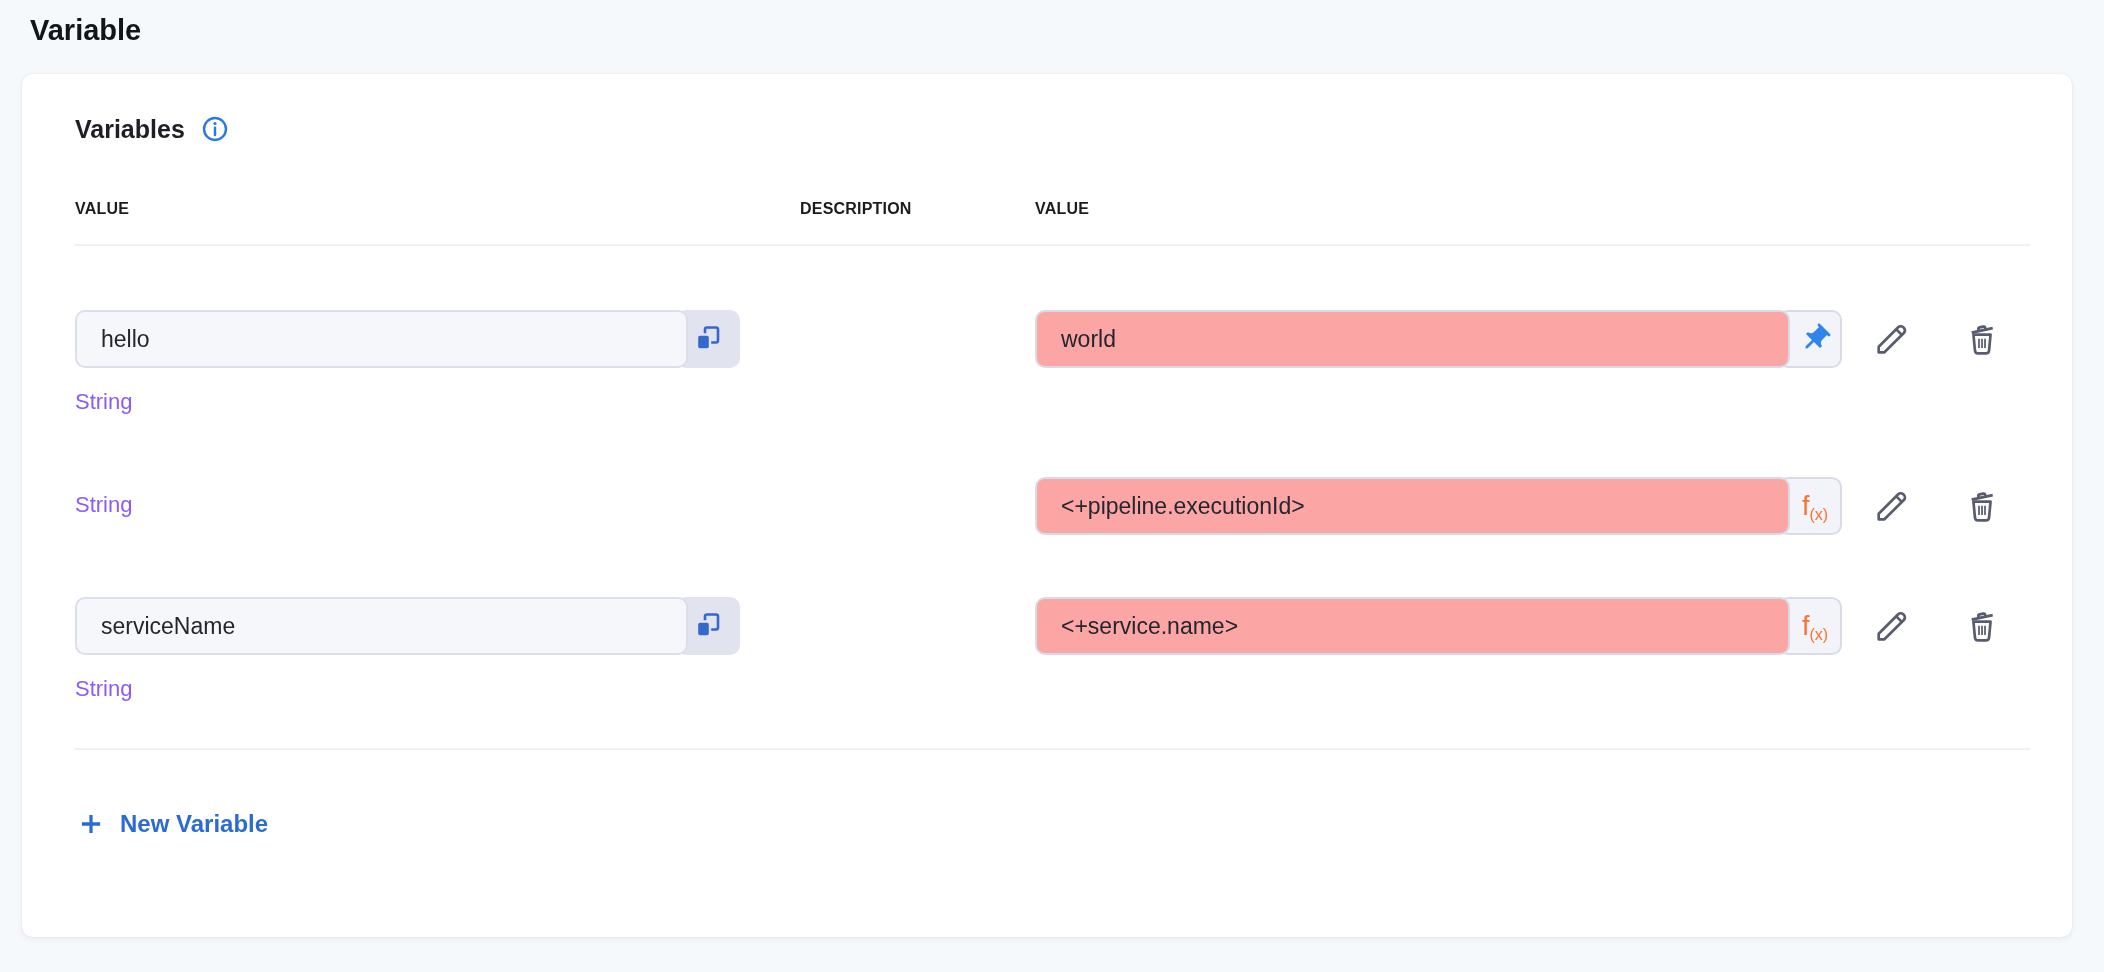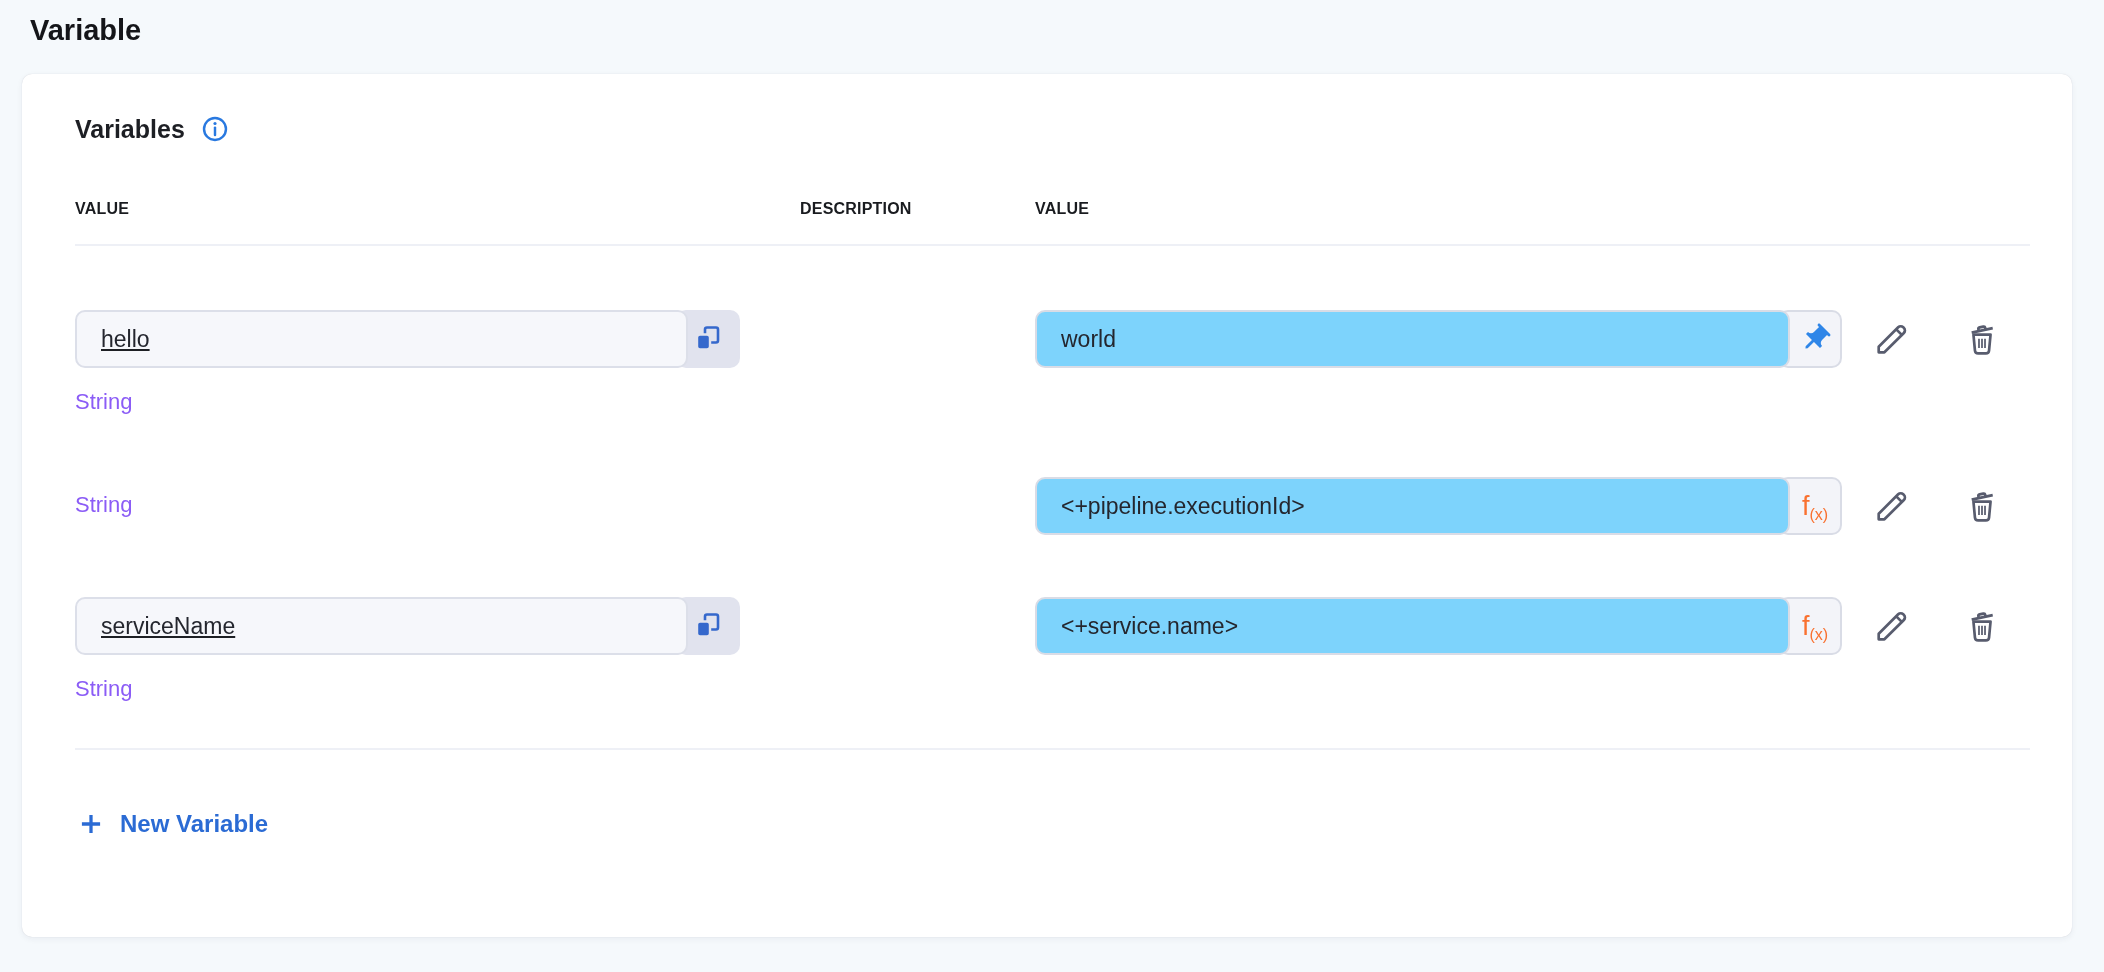--- a/index.html
+++ b/index.html
@@ -56,21 +56,21 @@
     border-top: 2px solid #eef0f6;
   }
   .rows { margin-top: 64px; }
   .var-row {
     display: grid;
     grid-template-columns: 725px 235px 1fr;
     margin-bottom: 62px;
   }
   .var-row.last { margin-bottom: 0; }
 
-  .name-group { display: flex; width: 665px; height: 64px; text-decoration: underline; }
+  .name-group { display: flex; width: 665px; height: 64px; }
   .field {
     height: 58px;
     border: 2px solid #dcdfe9;
     border-radius: 10px;
     font-family: "Liberation Sans", sans-serif;
     font-size: 23px;
     color: #24262e;
     padding: 0 20px 0 24px;
     outline: none;
     position: relative;
@@ -99,21 +99,21 @@
     line-height: 27px;
     color: #8b5cf6;
   }
   .desc-cell { font-size: 22px; color: #6c6e7f; }
 
   .value-cell { display: flex; align-items: flex-start; }
   .value-group { display: flex; width: 807px; height: 58px; }
   .value-field {
     flex: 0 0 755px;
     margin-right: -12px;
-    background: #7dd3fc;
+    background: #fca5a5;
     border-color: #d9dce6;
   }
   .value-addon {
     flex: 0 0 64px;
     background: #f3f4f9;
     border: 2px solid #d9dce6;
     padding-left: 10px;
   }
   .fx { display: inline-flex; align-items: baseline; color: #f97130; font-weight: 400; }
   .fx-f { font-size: 27px; }

